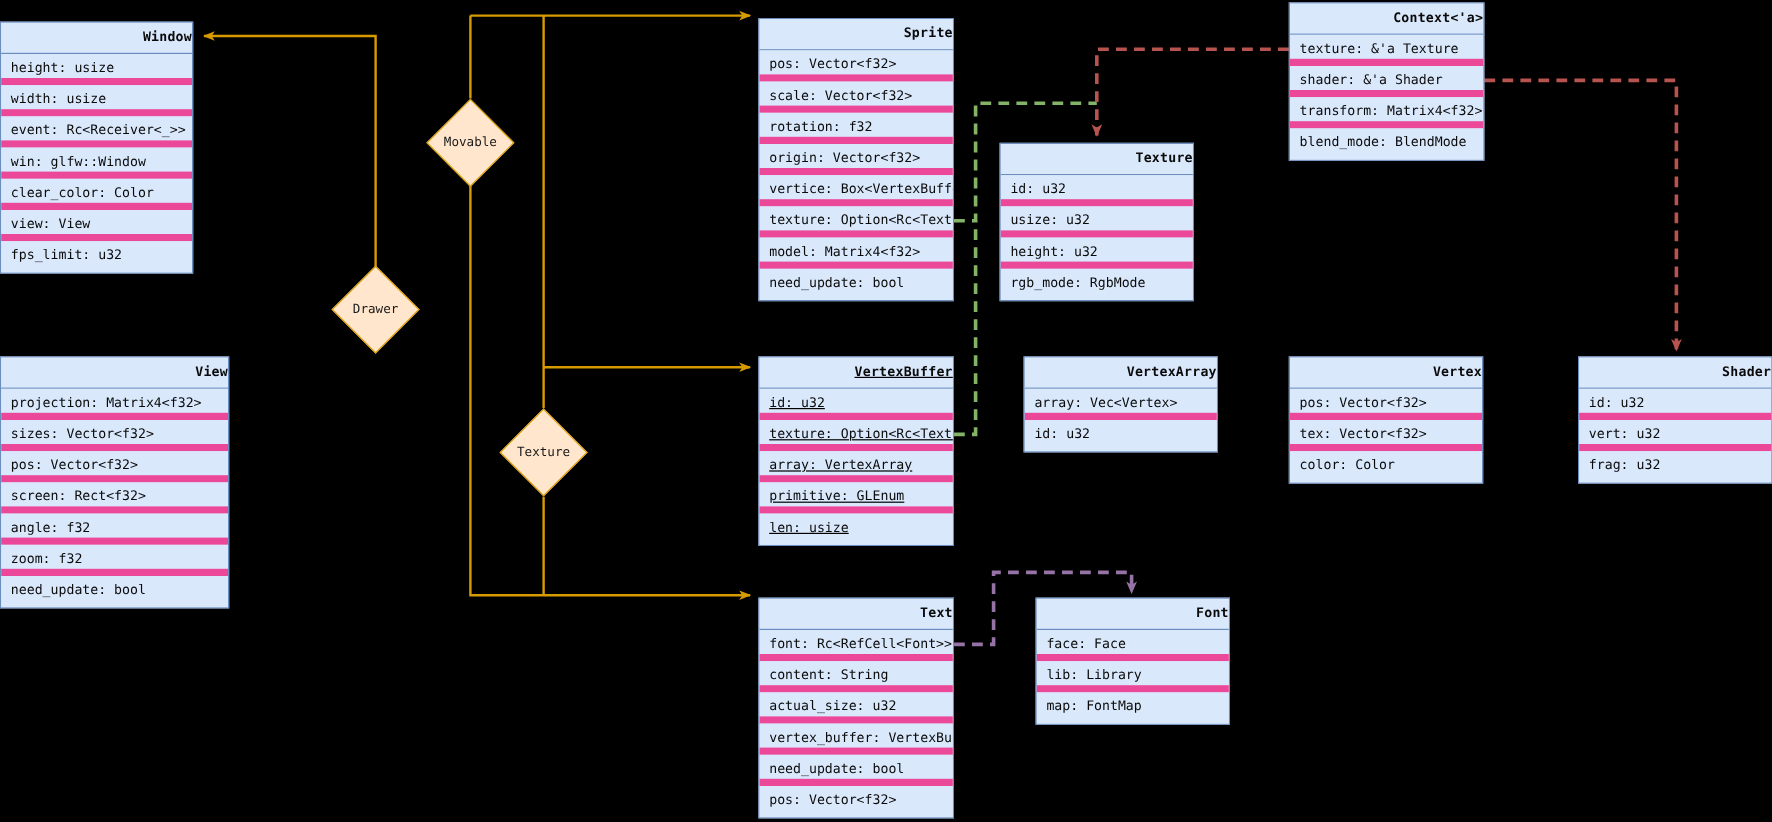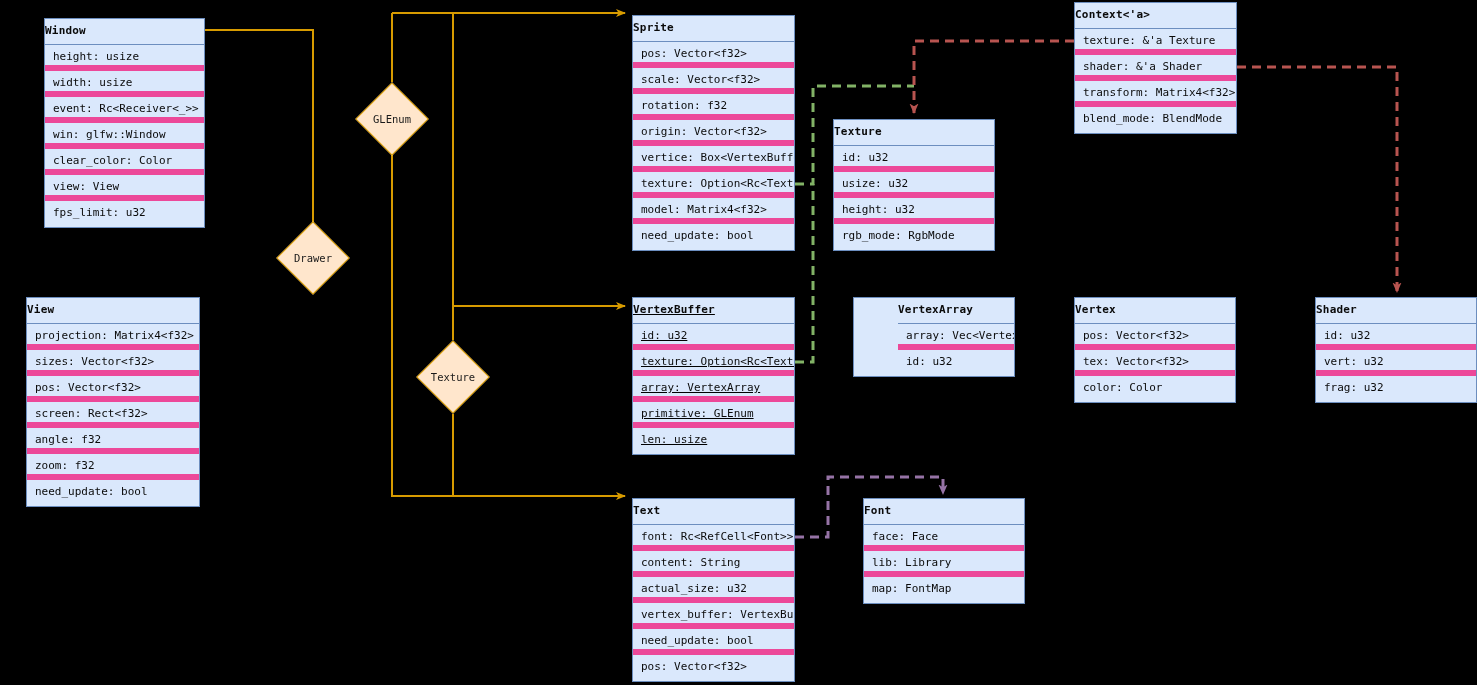--- a/index.html
+++ b/index.html
@@ -19,21 +19,21 @@
     position: absolute;
     box-sizing: border-box;
     background: #dae8fc;
     border: 1px solid #6c8ebf;
     z-index: 5;
   }
   .uml-title {
     box-sizing: border-box;
     height: 26px;
     line-height: 24px;
-    text-align: left;
+    text-align: right;
     font-weight: bold;
     font-size: 11px;
     color: #0a0a0a;
     border-bottom: 1px solid #6c8ebf;
     background: #dae8fc;
     letter-spacing: 0.2px;
   }
   .uml-row {
     box-sizing: border-box;
     height: 26px;
@@ -105,44 +105,44 @@
     <path d="M795,184 L813,184 L813,86 L914,86" fill="none" stroke="#82b366" stroke-width="3" stroke-dasharray="9 6"></path>
     <path d="M795,362 L813,362 L813,184" fill="none" stroke="#82b366" stroke-width="3" stroke-dasharray="9 6"></path>
 
     <path d="M1074,41 L914,41 L914,113" fill="none" stroke="#b85450" stroke-width="3" stroke-dasharray="9 6" marker-end="url(#arrowRed)"></path>
 
     <path d="M1237,67 L1397,67 L1397,292" fill="none" stroke="#b85450" stroke-width="3" stroke-dasharray="9 6" marker-end="url(#arrowRed)"></path>
 
     <path d="M795,537 L828,537 L828,477 L943,477 L943,494" fill="none" stroke="#9673a6" stroke-width="3" stroke-dasharray="9 6" marker-end="url(#arrowPurple)"></path>
   </svg>
 
-  <div class="uml-class" style="left:0px; top:18px; width:161px;margin-left:44px;">
+  <div class="uml-class" style="left:0px; top:18px; width:161px;">
     <div class="uml-title">Window</div>
     <div class="uml-row">height: usize</div>
     <div class="uml-row">width: usize</div>
     <div class="uml-row">event: Rc&lt;Receiver&lt;_&gt;&gt;</div>
     <div class="uml-row">win: glfw::Window</div>
     <div class="uml-row">clear_color: Color</div>
     <div class="uml-row">view: View</div>
     <div class="uml-row">fps_limit: u32</div>
   </div>
 
-  <div class="uml-class" style="left:0px; top:297px; width:174px;margin-left:26px;">
+  <div class="uml-class" style="left:0px; top:297px; width:191px;">
     <div class="uml-title">View</div>
     <div class="uml-row">projection: Matrix4&lt;f32&gt;</div>
     <div class="uml-row">sizes: Vector&lt;f32&gt;</div>
     <div class="uml-row">pos: Vector&lt;f32&gt;</div>
     <div class="uml-row">screen: Rect&lt;f32&gt;</div>
     <div class="uml-row">angle: f32</div>
     <div class="uml-row">zoom: f32</div>
     <div class="uml-row">need_update: bool</div>
   </div>
 
   <div class="diamond" style="left:366px; top:93px; width:52px; height:52px;"></div>
-  <div class="diamond-label" style="left:342px; top:113px; width:100px;">GLEnum</div>
+  <div class="diamond-label" style="left:342px; top:113px; width:100px;">Movable</div>
 
   <div class="diamond" style="left:287px; top:232px; width:52px; height:52px;"></div>
   <div class="diamond-label" style="left:263px; top:252px; width:100px;">Drawer</div>
 
   <div class="diamond" style="left:427px; top:351px; width:52px; height:52px;"></div>
   <div class="diamond-label" style="left:403px; top:371px; width:100px;">Texture</div>
 
   <div class="uml-class" style="left:632px; top:15px; width:163px;">
     <div class="uml-title">Sprite</div>
     <div class="uml-row">pos: Vector&lt;f32&gt;</div>
@@ -173,21 +173,21 @@
 
   <div class="uml-class" style="left:632px; top:297px; width:163px;text-decoration:underline;">
     <div class="uml-title">VertexBuffer</div>
     <div class="uml-row">id: u32</div>
     <div class="uml-row">texture: Option&lt;Rc&lt;Texture&gt;&gt;</div>
     <div class="uml-row">array: VertexArray</div>
     <div class="uml-row">primitive: GLEnum</div>
     <div class="uml-row">len: usize</div>
   </div>
 
-  <div class="uml-class" style="left:853px; top:297px; width:162px;padding-left:44px;">
+  <div class="uml-class" style="left:853px; top:297px; width:162px;">
     <div class="uml-title">VertexArray</div>
     <div class="uml-row">array: Vec&lt;Vertex&gt;</div>
     <div class="uml-row">id: u32</div>
   </div>
 
   <div class="uml-class" style="left:1074px; top:297px; width:162px;">
     <div class="uml-title">Vertex</div>
     <div class="uml-row">pos: Vector&lt;f32&gt;</div>
     <div class="uml-row">tex: Vector&lt;f32&gt;</div>
     <div class="uml-row">color: Color</div>

